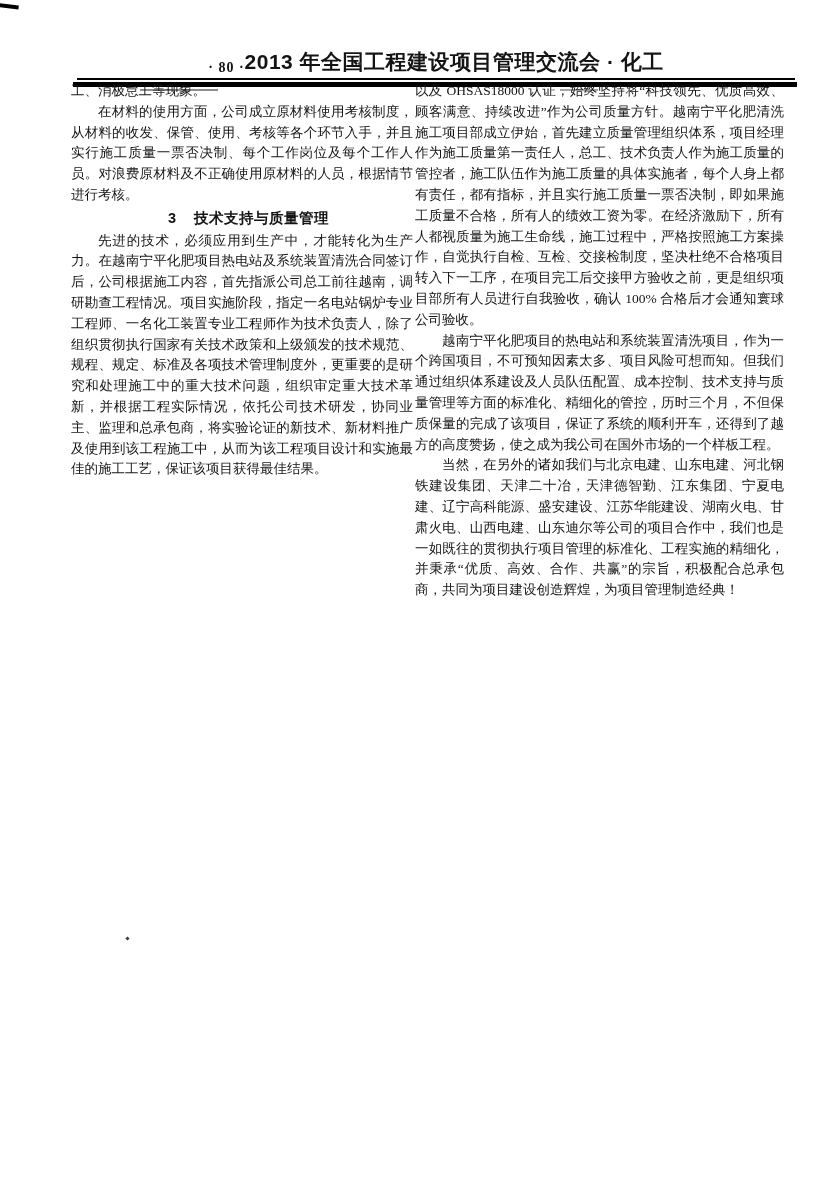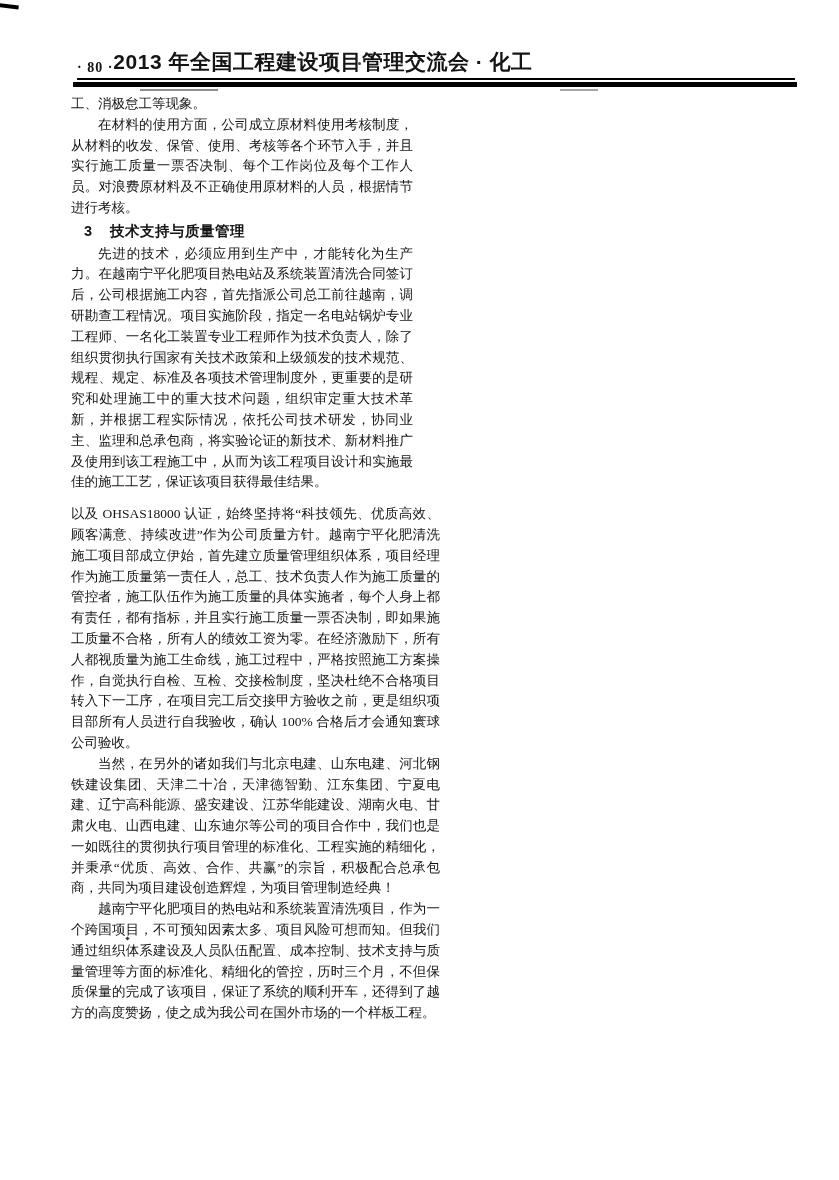--- a/index.html
+++ b/index.html
@@ -4,52 +4,51 @@
 <style>
   html,body { margin:0; padding:0; background:#e8e8e8; }
   .page {
     position:relative; width:839px; height:1180px; margin:0 auto;
     background:#ffffff; overflow:hidden;
     font-family:"Liberation Serif","DejaVu Serif",serif; color:#141414;
   }
   
   .hdr {
     position:absolute; top:48px; left:77px; right:44px;
-    display:flex; justify-content:flex-start; align-items:flex-end;
+    display:flex; justify-content:center; align-items:flex-end;
   }
   .pnum { font-size:14px; letter-spacing:1px; font-weight:bold; }
   .ptitle {
     font-size:21px; font-weight:bold; letter-spacing:0.5px;
     font-family:"Liberation Sans","DejaVu Sans",sans-serif;
   }
   .rule-thin { position:absolute; left:77px; right:44px; top:78px; height:2px; background:#000; }
   .rule-thick { position:absolute; left:73px; right:42px; top:82px; height:5px; background:#000; }
   .smudge { position:absolute; height:2px; background:#8d8d8d; }
   .smudge.s1 { left:140px; top:89px; width:78px; }
   .smudge.s2 { left:560px; top:89px; width:38px; background:#a5a5a5; }
   .hdr-dot { position:absolute; left:358px; top:62px; width:3px; height:3px; background:#444; border-radius:50%; }
   
   .corner-mark { position:absolute; top:3px; left:-2px; width:21px; height:4px; background:#000; transform:rotate(7deg); transform-origin:left top; }
   .speck { position:absolute; left:126px; top:937px; width:3px; height:3px; background:#3a3a3a; transform:rotate(45deg); }
   
   .content {
-    position:absolute; top:94px; left:71px; width:724px;
-    display:flex; gap:11px;
+    position:absolute; top:81px; left:71px; width:724px;
+    display:flex; gap:2px;
     font-size:13.5px; line-height:20.8px; text-align:justify;
     text-justify:inter-ideograph;
-    flex-direction:column;
   }
   .col-left  { width:342px; }
   .col-right { width:369px; }
   .content p { margin:0; }
   .indent { text-indent:2em; }
   .sec-heading {
     margin:2px 0 2px 0; font-size:14.5px; font-weight:bold;
     font-family:"Liberation Sans","DejaVu Sans",sans-serif;
-    letter-spacing:0.5px; text-align:left;
+    letter-spacing:0.5px; text-align:center;
   }
   .sec-heading .num { margin-left:13px; margin-right:13px; }
 </style>
 </head>
 <body>
 
 <div class="page">
 
   <div class="corner-mark"></div>
 
@@ -70,21 +69,21 @@
       <p class="indent">在材料的使用方面，公司成立原材料使用考核制度，从材料的收发、保管、使用、考核等各个环节入手，并且实行施工质量一票否决制、每个工作岗位及每个工作人员。对浪费原材料及不正确使用原材料的人员，根据情节进行考核。</p>
       <h3 class="sec-heading">
         <span class="num">3</span>
         <span class="ttl">技术支持与质量管理</span>
       </h3>
       <p class="indent">先进的技术，必须应用到生产中，才能转化为生产力。在越南宁平化肥项目热电站及系统装置清洗合同签订后，公司根据施工内容，首先指派公司总工前往越南，调研勘查工程情况。项目实施阶段，指定一名电站锅炉专业工程师、一名化工装置专业工程师作为技术负责人，除了组织贯彻执行国家有关技术政策和上级颁发的技术规范、规程、规定、标准及各项技术管理制度外，更重要的是研究和处理施工中的重大技术问题，组织审定重大技术革新，并根据工程实际情况，依托公司技术研发，协同业主、监理和总承包商，将实验论证的新技术、新材料推广及使用到该工程施工中，从而为该工程项目设计和实施最佳的施工工艺，保证该项目获得最佳结果。</p>
     </div>
 
     <div class="col-right">
       <p>以及 OHSAS18000 认证，始终坚持将“科技领先、优质高效、顾客满意、持续改进”作为公司质量方针。越南宁平化肥清洗施工项目部成立伊始，首先建立质量管理组织体系，项目经理作为施工质量第一责任人，总工、技术负责人作为施工质量的管控者，施工队伍作为施工质量的具体实施者，每个人身上都有责任，都有指标，并且实行施工质量一票否决制，即如果施工质量不合格，所有人的绩效工资为零。在经济激励下，所有人都视质量为施工生命线，施工过程中，严格按照施工方案操作，自觉执行自检、互检、交接检制度，坚决杜绝不合格项目转入下一工序，在项目完工后交接甲方验收之前，更是组织项目部所有人员进行自我验收，确认 100% 合格后才会通知寰球公司验收。</p>
+      <p class="indent">越南宁平化肥项目的热电站和系统装置清洗项目，作为一个跨国项目，不可预知因素太多、项目风险可想而知。但我们通过组织体系建设及人员队伍配置、成本控制、技术支持与质量管理等方面的标准化、精细化的管控，历时三个月，不但保质保量的完成了该项目，保证了系统的顺利开车，还得到了越方的高度赞扬，使之成为我公司在国外市场的一个样板工程。</p>
       <p class="indent">当然，在另外的诸如我们与北京电建、山东电建、河北钢铁建设集团、天津二十冶，天津德智勤、江东集团、宁夏电建、辽宁高科能源、盛安建设、江苏华能建设、湖南火电、甘肃火电、山西电建、山东迪尔等公司的项目合作中，我们也是一如既往的贯彻执行项目管理的标准化、工程实施的精细化，并秉承“优质、高效、合作、共赢”的宗旨，积极配合总承包商，共同为项目建设创造辉煌，为项目管理制造经典！</p>
-      <p class="indent">越南宁平化肥项目的热电站和系统装置清洗项目，作为一个跨国项目，不可预知因素太多、项目风险可想而知。但我们通过组织体系建设及人员队伍配置、成本控制、技术支持与质量管理等方面的标准化、精细化的管控，历时三个月，不但保质保量的完成了该项目，保证了系统的顺利开车，还得到了越方的高度赞扬，使之成为我公司在国外市场的一个样板工程。</p>
     </div>
 
   </div>
 
   <div class="speck"></div>
 
 </div>
 
 </body></html>

